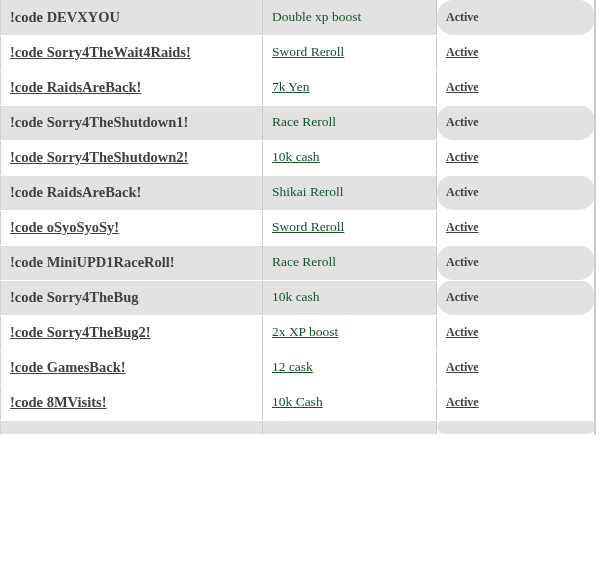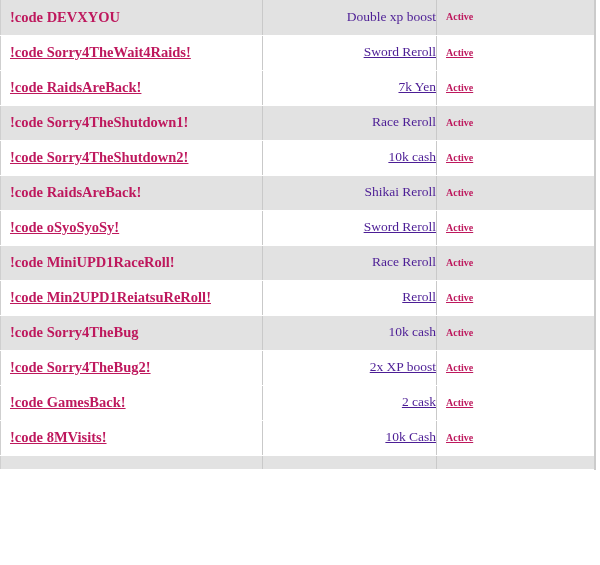--- a/index.html
+++ b/index.html
@@ -24,32 +24,32 @@
   .codes-table col.c-reward { width: 174px; }
   .codes-table col.c-status { width: 158px; }
 
   .codes-table tr {
     height: 35px;
   }
   .codes-table td {
     padding: 0 0 0 9px;
     vertical-align: middle;
     line-height: 1.2;
-    color: #be185d;
+    color: #404040;
     border-bottom: 1px solid #ffffff;
     white-space: nowrap;
     overflow: hidden;
   }
   .codes-table td.cell-reward,
   .codes-table td.cell-status {
     border-left: 1px solid #c9c9c9;
   }
   .codes-table td.cell-code   { font-weight: bold; font-size: 14.5px; }
-  .codes-table td.cell-reward { font-weight: normal; font-size: 13.5px; color: #4c1d95; text-align: right; }
-  .codes-table td.cell-status { font-weight: bold; font-size: 10px; }
+  .codes-table td.cell-reward { font-weight: normal; font-size: 13.5px; color: #14532d; }
+  .codes-table td.cell-status { font-weight: bold; font-size: 12px; border-radius: 16px; }
 
   .codes-table tr.row-odd  td { background: #e2e2e2; }
   .codes-table tr.row-even td { background: #ffffff; text-decoration: underline; }
 
   .codes-table tr.row-partial { height: 14px; }
   .codes-table tr.row-partial td { background: #e2e2e2; }
 </style>
 </head>
 <body>
 
@@ -93,38 +93,33 @@
       <tr class="row-even">
         <td class="cell-code">!code oSyoSyoSy!</td>
         <td class="cell-reward">Sword Reroll</td>
         <td class="cell-status">Active</td>
       </tr>
       <tr class="row-odd">
         <td class="cell-code">!code MiniUPD1RaceRoll!</td>
         <td class="cell-reward">Race Reroll</td>
         <td class="cell-status">Active</td>
       </tr>
-      <tr class="row-even">
-        <td class="cell-code">!code Min2UPD1ReiatsuReRoll!</td>
-        <td class="cell-reward">Reroll</td>
-        <td class="cell-status">Active</td>
-      </tr>
       <tr class="row-odd">
         <td class="cell-code">!code Sorry4TheBug</td>
         <td class="cell-reward">10k cash</td>
         <td class="cell-status">Active</td>
       </tr>
       <tr class="row-even">
         <td class="cell-code">!code Sorry4TheBug2!</td>
         <td class="cell-reward">2x XP boost</td>
         <td class="cell-status">Active</td>
       </tr>
       <tr class="row-even">
         <td class="cell-code">!code GamesBack!</td>
-        <td class="cell-reward">2 cask</td>
+        <td class="cell-reward">12 cask</td>
         <td class="cell-status">Active</td>
       </tr>
       <tr class="row-even">
         <td class="cell-code">!code 8MVisits!</td>
         <td class="cell-reward">10k Cash</td>
         <td class="cell-status">Active</td>
       </tr>
       <tr class="row-partial">
         <td class="cell-code"></td>
         <td class="cell-reward"></td>

